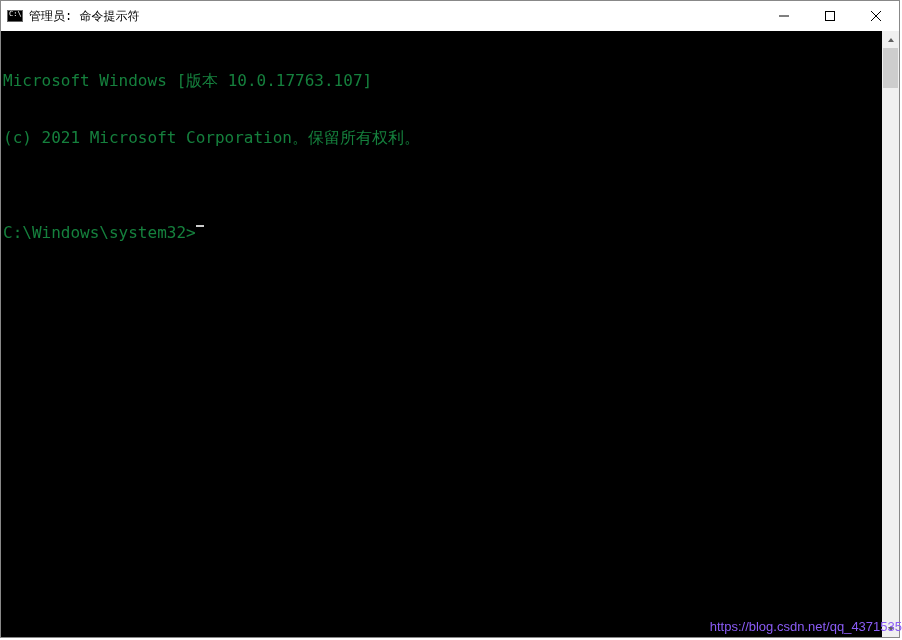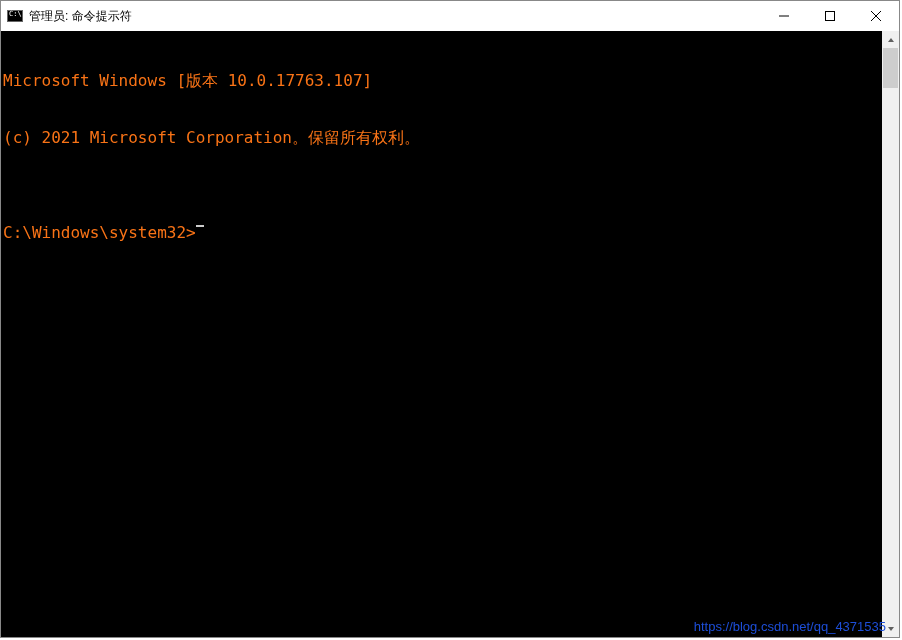--- a/index.html
+++ b/index.html
@@ -40,21 +40,21 @@
     .titlebar-icon {
       width: 16px;
       height: 16px;
       display: flex;
       align-items: center;
       justify-content: center;
     }
     .titlebar-title {
       font-size: 12px;
       color: #000;
-      font-family: Liberation Sans, sans-serif;
+      font-family: Liberation Mono, monospace;
     }
     .titlebar-controls {
       display: flex;
       height: 100%;
     }
     .titlebar-btn {
       width: 46px;
       height: 30px;
       display: flex;
       align-items: center;
@@ -67,21 +67,21 @@
     }
     .content-area {
       flex: 1;
       display: flex;
       background: #000000;
       position: relative;
     }
     .terminal {
       flex: 1;
       background: #000000;
-      color: #f97316;
+      color: #15803d;
       font-family: "NSimSun", "SimSun", "Consolas", monospace;
       font-size: 16px;
       line-height: 19px;
       padding: 2px 0 0 2px;
       white-space: pre;
       overflow: hidden;
     }
     .terminal-line {
       display: block;
     }
@@ -133,23 +133,23 @@
       align-items: center;
       justify-content: center;
       cursor: pointer;
     }
     .scrollbar-btn.up { top: 0; }
     .scrollbar-btn.down { bottom: 0; }
     .scrollbar-btn svg { width: 8px; height: 8px; }
     .watermark {
       position: absolute;
       bottom: 6px;
-      right: 16px;
+      right: 0;
       font-size: 13px;
-      color: #1d4ed8;
+      color: #8b5cf6;
       font-family: Arial, sans-serif;
       z-index: 10;
       pointer-events: none;
     }
     .cmd-icon-bg {
       width: 16px;
       height: 12px;
       background: #000;
       border: 1px solid #666;
       position: relative;

